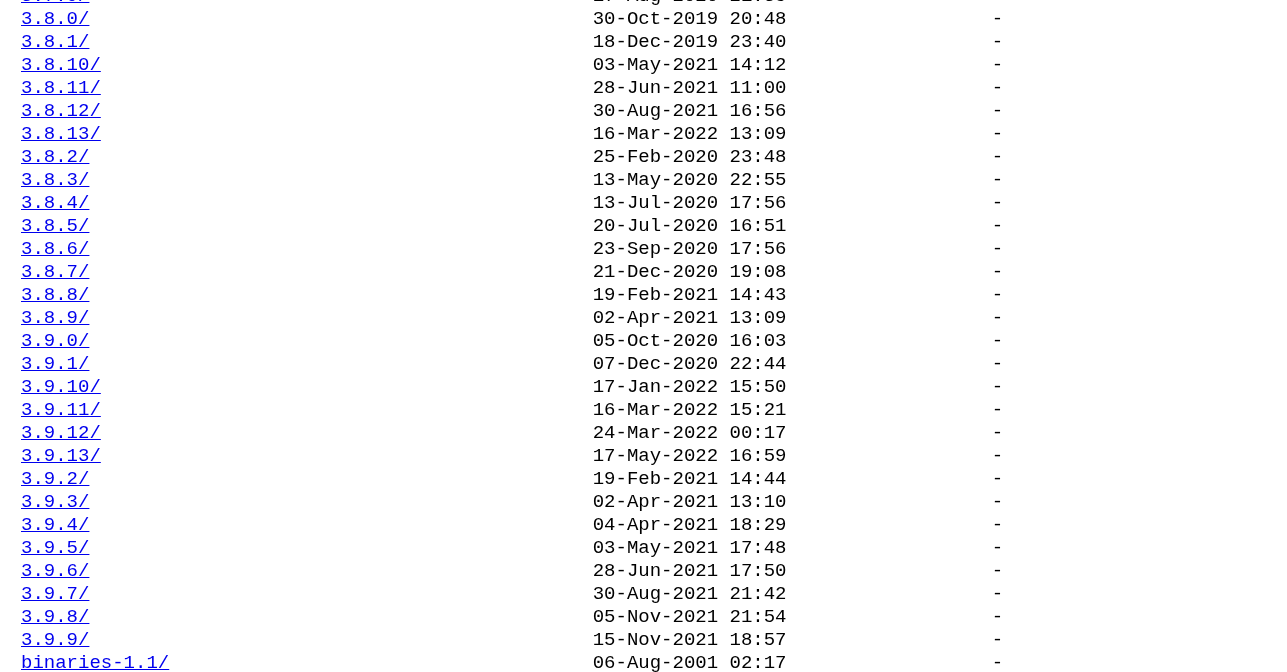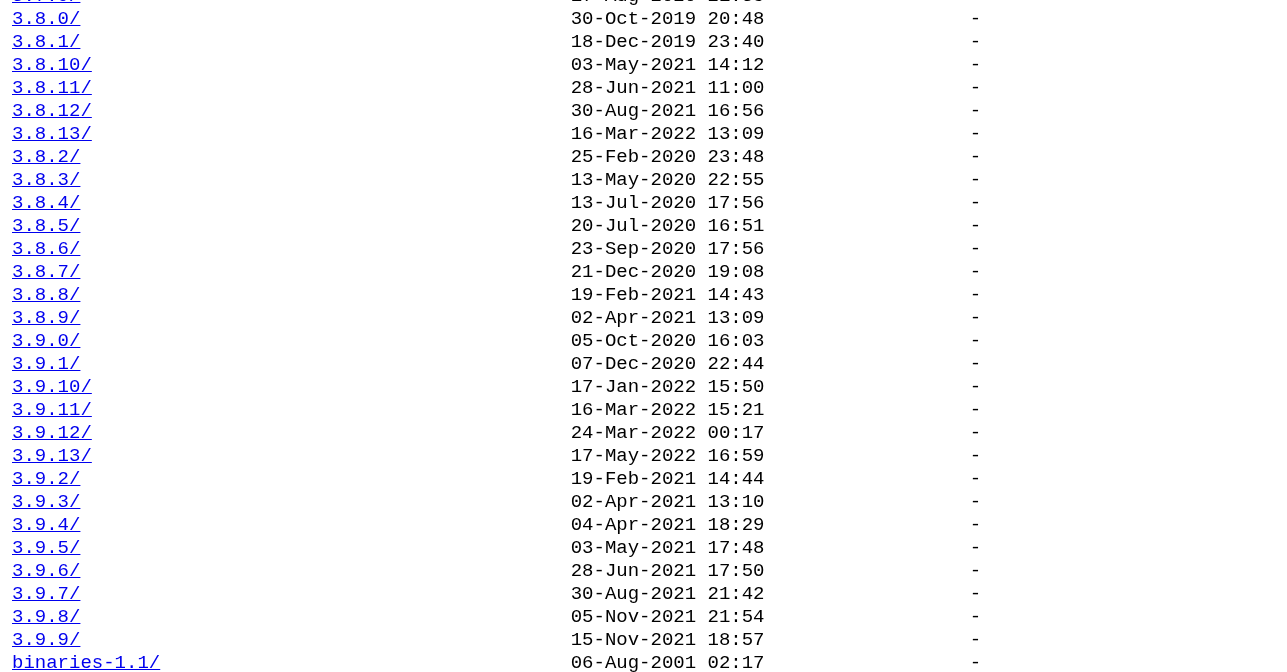--- a/index.html
+++ b/index.html
@@ -21,24 +21,26 @@
       color: #0000EE;
       text-decoration: underline;
     }
     .row {
       white-space: pre;
     }
     .linkcol {
       display: inline-block;
       width: 49ch;
       white-space: pre;
+      margin-left: 9px;
     }
     .datecol {
       display: inline-block;
       white-space: pre;
+      margin-left: 13px;
     }
     .sizecol {
       display: inline-block;
       white-space: pre;
       text-align: right;
     }
   </style>
 </head>
 <body>
 

